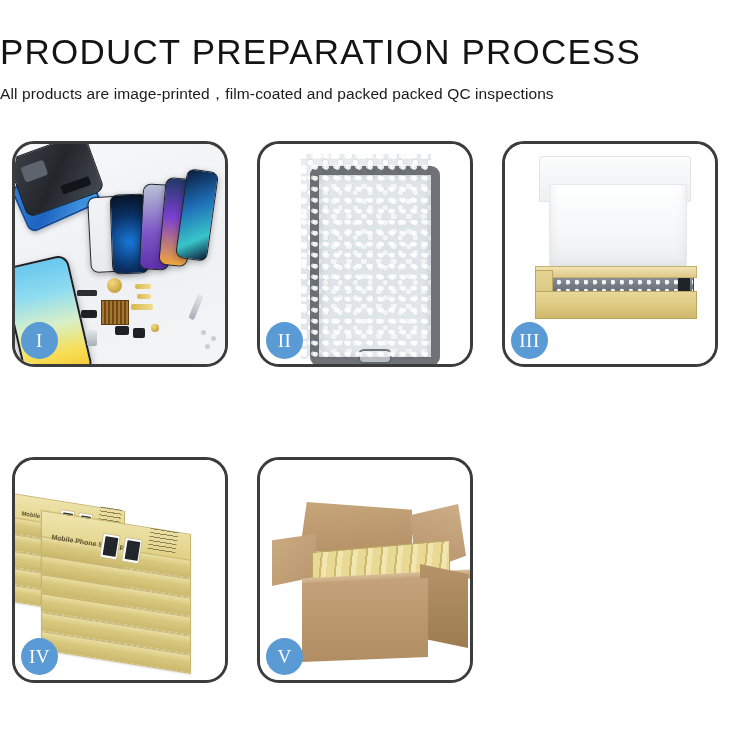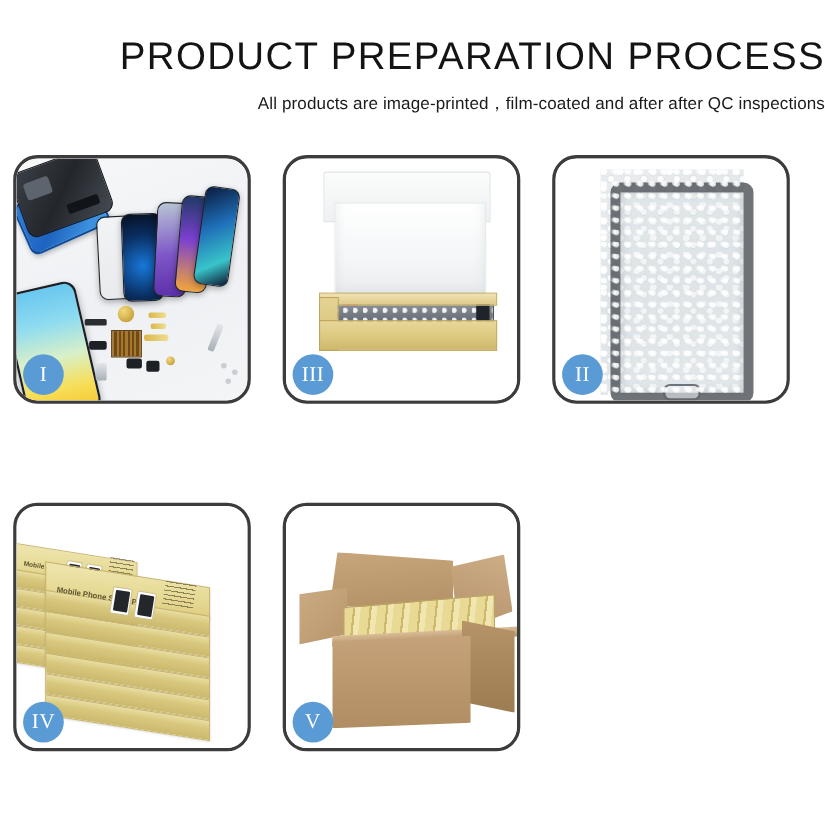--- a/index.html
+++ b/index.html
@@ -6,21 +6,21 @@
   body{
     width:750px;height:750px;
     background:#ffffff;
     font-family:"Liberation Sans", sans-serif;
     overflow:hidden;
     position:relative;
   }
   .page{width:750px;height:750px;position:relative;}
 
   
-  .header{text-align:right;padding-top:34px;margin-left:24px;}
+  .header{text-align:left;padding-top:34px;}
   .title{
     font-size:35px;
     letter-spacing:1.2px;
     font-weight:400;
     color:#141414;
     line-height:1.05;
     white-space:nowrap;
   }
   .subtitle{
     font-size:15.5px;
@@ -297,21 +297,21 @@
     transform:rotate(-14deg);
   }
 </style>
 </head>
 <body>
 
 <div class="page">
 
   <div class="header">
     <div class="title">PRODUCT PREPARATION PROCESS</div>
-    <div class="subtitle">All products are image-printed，film-coated and after after QC inspections</div>
+    <div class="subtitle">All products are image-printed，film-coated and packed packed QC inspections</div>
   </div>
 
   <div class="grid">
 
     <div class="panel">
       <div class="panel-inner p1">
         <div class="ph backcover"></div>
 
         <div class="scr s1"></div>
         <div class="scr s2"></div>
@@ -335,38 +335,38 @@
         <div class="cmp gold" style="left:136px;top:180px;width:8px;height:8px;"></div>
         <div class="cmp silver" style="left:178px;top:150px;width:6px;height:26px;transform:rotate(22deg);"></div>
         <div class="cmp screw" style="left:186px;top:186px;width:5px;height:5px;"></div>
         <div class="cmp screw" style="left:196px;top:192px;width:5px;height:5px;"></div>
         <div class="cmp screw" style="left:190px;top:200px;width:5px;height:5px;"></div>
       </div>
       <div class="badge">I</div>
     </div>
 
     <div class="panel">
+      <div class="panel-inner p2">
+        <div class="wrapbg"></div>
+        <div class="glass"></div>
+        <div class="bubbles"></div>
+      </div>
+      <div class="badge">II</div>
+    </div>
+
+    <div class="panel">
       <div class="panel-inner p3">
         <div class="lidback"></div>
         <div class="foam"></div>
         <div class="screenwrap"></div>
         <div class="boxlip"></div>
         <div class="boxleft"></div>
         <div class="boxfront"></div>
       </div>
       <div class="badge">III</div>
-    </div>
-
-    <div class="panel">
-      <div class="panel-inner p2">
-        <div class="wrapbg"></div>
-        <div class="glass"></div>
-        <div class="bubbles"></div>
-      </div>
-      <div class="badge">II</div>
     </div>
 
     <div class="panel">
       <div class="panel-inner p4">
 
         <div class="box4" style="left:-4px;top:42px;width:112px;height:26px;transform:skewY(9deg);"></div>
         <div class="box4 edge" style="left:-4px;top:66px;width:112px;height:15px;transform:skewY(9deg);"></div>
         <div class="box4 edge" style="left:-4px;top:83px;width:112px;height:15px;transform:skewY(9deg);"></div>
         <div class="box4 edge" style="left:-4px;top:100px;width:112px;height:15px;transform:skewY(9deg);"></div>
         <div class="box4 edge" style="left:-4px;top:117px;width:112px;height:15px;transform:skewY(9deg);"></div>

